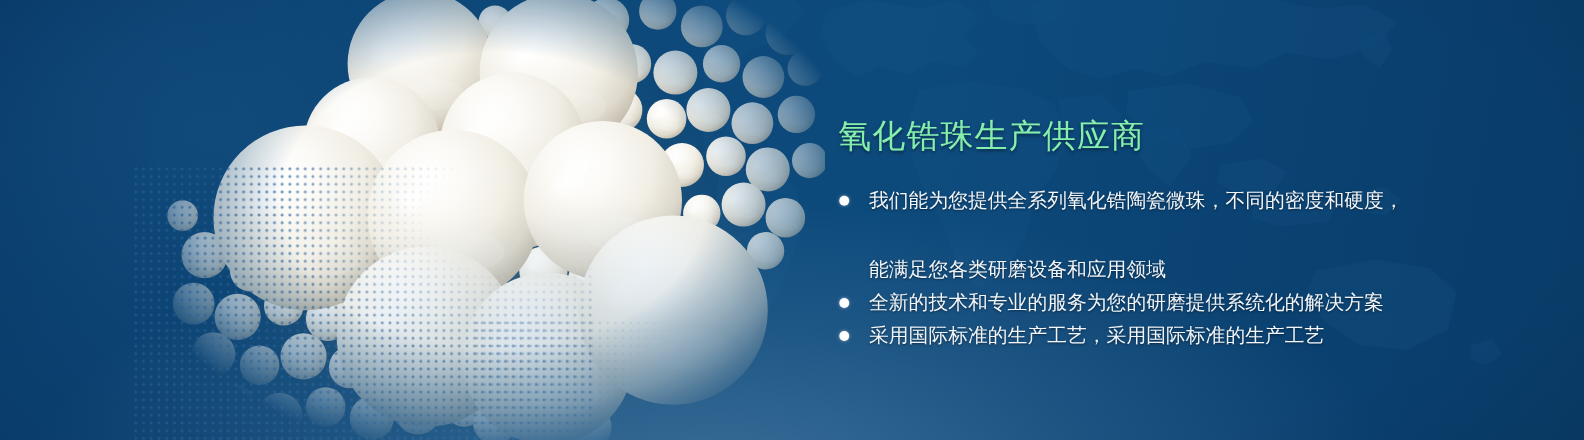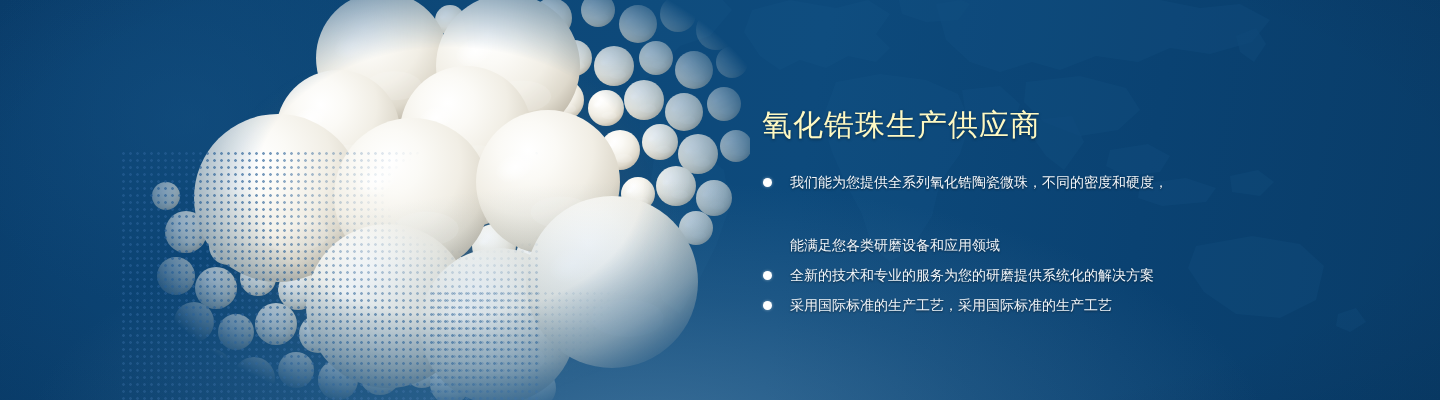--- a/index.html
+++ b/index.html
@@ -70,35 +70,35 @@
     -webkit-mask-image:linear-gradient(110deg, #000 0%, rgba(0,0,0,0) 70%);
     mask-image:linear-gradient(110deg, #000 0%, rgba(0,0,0,0) 70%);
     opacity:.6;pointer-events:none;
   }
 
   
   .copy{
     position:absolute;left:762px;top:106px;width:560px;
   }
   .headline{
-    color:#fef9c3;
+    color:#86efac;
     font-size:30px;
     line-height:38px;
     letter-spacing:1px;
     font-weight:400;
     margin:0 0 26px 0;
     text-shadow:0 1px 3px rgba(0,0,0,.45);
     white-space:nowrap;
   }
   ul.points{list-style:none;margin:0;padding:0;}
   ul.points li{
     position:relative;
     padding-left:28px;
     color:#f2f6fa;
-    font-size:14px;
+    font-size:18px;
     line-height:24px;
     margin-bottom:6px;
     text-shadow:0 1px 2px rgba(0,0,0,.5);
   }
   ul.points li .dot{
     position:absolute;left:1px;top:8px;
     width:9px;height:9px;border-radius:50%;
     background:#ffffff;
     box-shadow:0 0 3px rgba(255,255,255,.5);
   }

